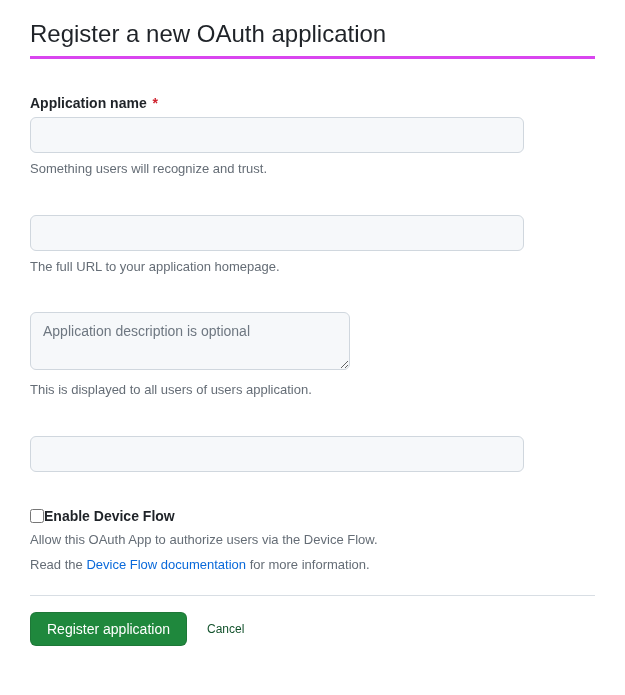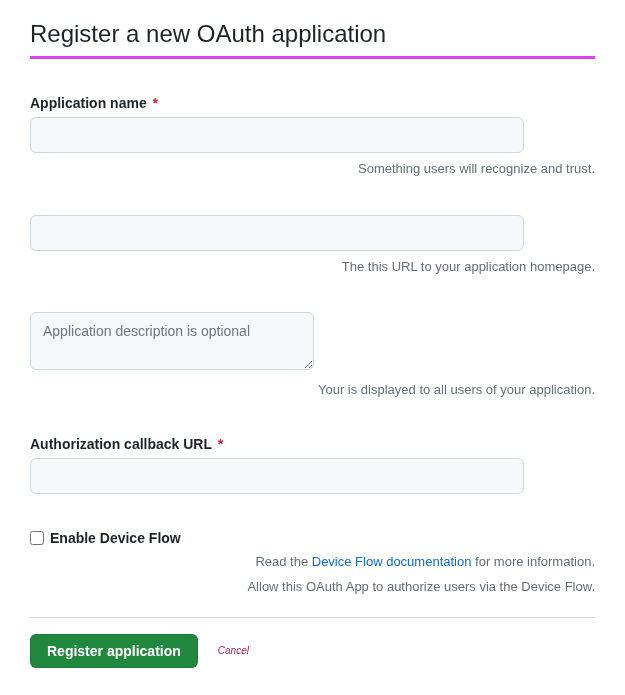--- a/index.html
+++ b/index.html
@@ -30,118 +30,112 @@
       max-width: 100%;
       padding: 7px 12px;
       font-size: 14px;
       line-height: 20px;
       background: #f6f8fa;
       border: 1px solid #d0d7de;
       border-radius: 6px;
       color: #1f2328;
     }
     textarea {
-      width: 284px;
+      width: 320px;
       height: 58px;
       padding: 8px 12px;
       font-size: 14px;
       line-height: 20px;
       background: #f6f8fa;
       border: 1px solid #d0d7de;
       border-radius: 6px;
       color: #1f2328;
       font-family: inherit;
       resize: both;
     }
     textarea::placeholder { color: #6e7781; }
     .hint {
       font-size: 13px;
       color: #656d76;
       margin-top: 6px;
       line-height: 1.5;
-      text-align: right;
     }
     .hint a { color: #0969da; text-decoration: none; }
     .checkbox-row {
       display: flex;
       align-items: center;
-      gap: 6px;
+      gap: 0;
       margin-bottom: 4px;
     }
     .checkbox-row input[type="checkbox"] {
       width: 14px; height: 14px;
     }
     .checkbox-row label {
       font-size: 14px;
       font-weight: 600;
     }
     .divider {
       border: none;
       border-top: 1px solid #d8dee4;
       margin: 20px 0 16px 0;
     }
     .actions { display: flex; align-items: center; gap: 20px; }
     .btn-primary {
       background: #1f883d;
       color: #fff;
       font-size: 14px;
-      font-weight: 700;
+      font-weight: 400;
       padding: 8px 16px;
       border: 1px solid rgba(27,31,36,0.15);
       border-radius: 6px;
       cursor: pointer;
     }
     .cancel-link {
-      color: #be185d;
-      font-size: 10px;
+      color: #14532d;
+      font-size: 12px;
       text-decoration: none;
-      font-style: italic;
     }
   </style>
 </head>
 <body>
 
 <h1>Register a new OAuth application</h1>
 
 <div class="field">
   <label class="field-label">
     <span>Application name</span>
     <span class="req">*</span>
   </label>
   <input type="text" value="" style="">
   <div class="hint">Something users will recognize and trust.</div>
 </div>
 
 <div class="field">
   <input type="text" value="" style="">
-  <div class="hint">The this URL to your application homepage.</div>
+  <div class="hint">The full URL to your application homepage.</div>
 </div>
 
 <div class="field">
   <textarea placeholder="Application description is optional" style=""></textarea>
-  <div class="hint">Your is displayed to all users of your application.</div>
+  <div class="hint">This is displayed to all users of users application.</div>
 </div>
 
 <div class="field">
-  <label class="field-label">
-    <span>Authorization callback URL</span>
-    <span class="req">*</span>
-  </label>
   <input type="text" value="" style="">
 </div>
 
 <div class="field">
   <div class="checkbox-row">
     <input type="checkbox" style="">
     <label>Enable Device Flow</label>
   </div>
+  <div class="hint">Allow this OAuth App to authorize users via the Device Flow.</div>
   <div class="hint">
     <span>Read the </span><a href="#">Device Flow documentation</a><span> for more information.</span>
   </div>
-  <div class="hint">Allow this OAuth App to authorize users via the Device Flow.</div>
 </div>
 
 <hr class="divider">
 
 <div class="actions">
   <button class="btn-primary">Register application</button>
   <a href="#" class="cancel-link">Cancel</a>
 </div>
 
 </body></html>

